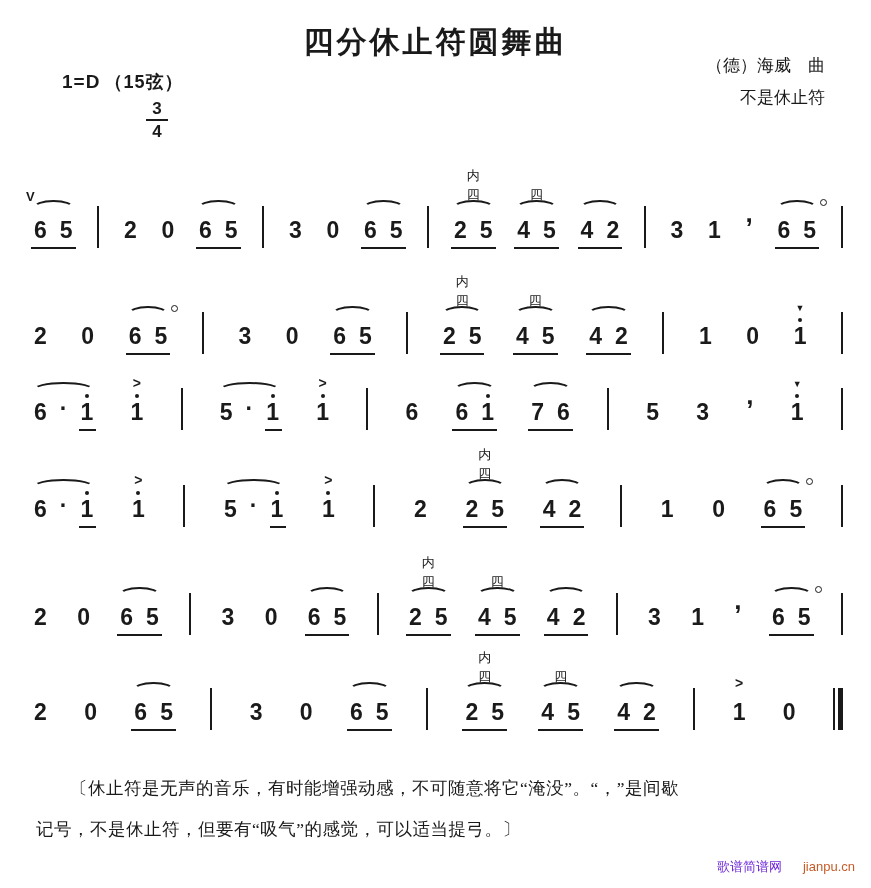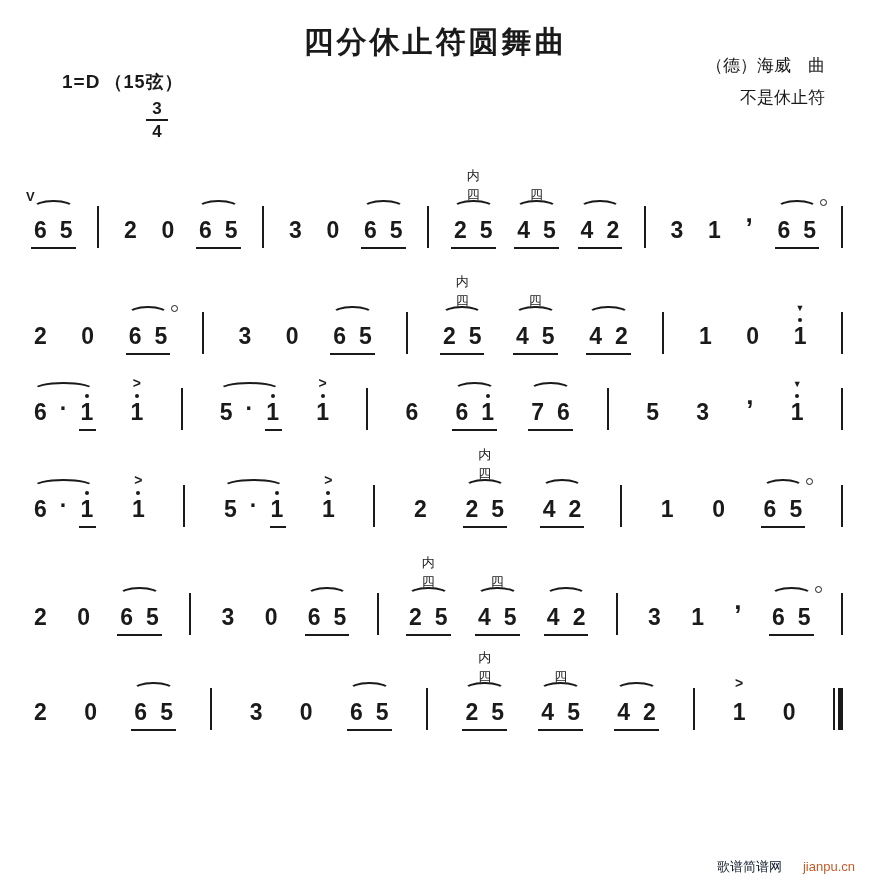--- a/index.html
+++ b/index.html
@@ -83,21 +83,21 @@
   .footnote{
     position:absolute;left:36px;right:30px;top:768px;
     font-size:17.5px;line-height:2.35;letter-spacing:0.5px;
     font-family:"Liberation Serif",serif;
   }
   .footnote .fl1{text-indent:34px;}
   .watermark{
     position:absolute;right:16px;top:858px;font-size:13px;white-space:nowrap;
     font-family:"Liberation Sans",sans-serif;
   }
-  .watermark .site{color:#0f172a;margin-top:45px;}
+  .watermark .site{color:#6d28d9;margin-top:45px;}
   .watermark .url{color:#c75b28;margin-left:21px;}
 </style>
 </head>
 <body>
 
 <div class="page">
 
   <div class="title">四分休止符圆舞曲</div>
 
   <div class="keysig">
@@ -626,18 +626,22 @@
             <span class="note"><span class="digit">0</span></span>
           </div>
         </div>
         <div class="final">
           <div class="thin"></div>
           <div class="thick"></div>
         </div>
       </div>
     </div>
 
+  <div class="footnote">
+    <div class="fl1">〔休止符是无声的音乐，有时能增强动感，不可随意将它“淹没”。“，”是间歇</div>
+    <div class="fl2">记号，不是休止符，但要有“吸气”的感觉，可以适当提弓。〕</div>
+  </div>
 
   <div class="watermark">
     <span class="site">歌谱简谱网</span><span class="url">jianpu.cn</span>
   </div>
 
 </div>
 
 </body></html>

